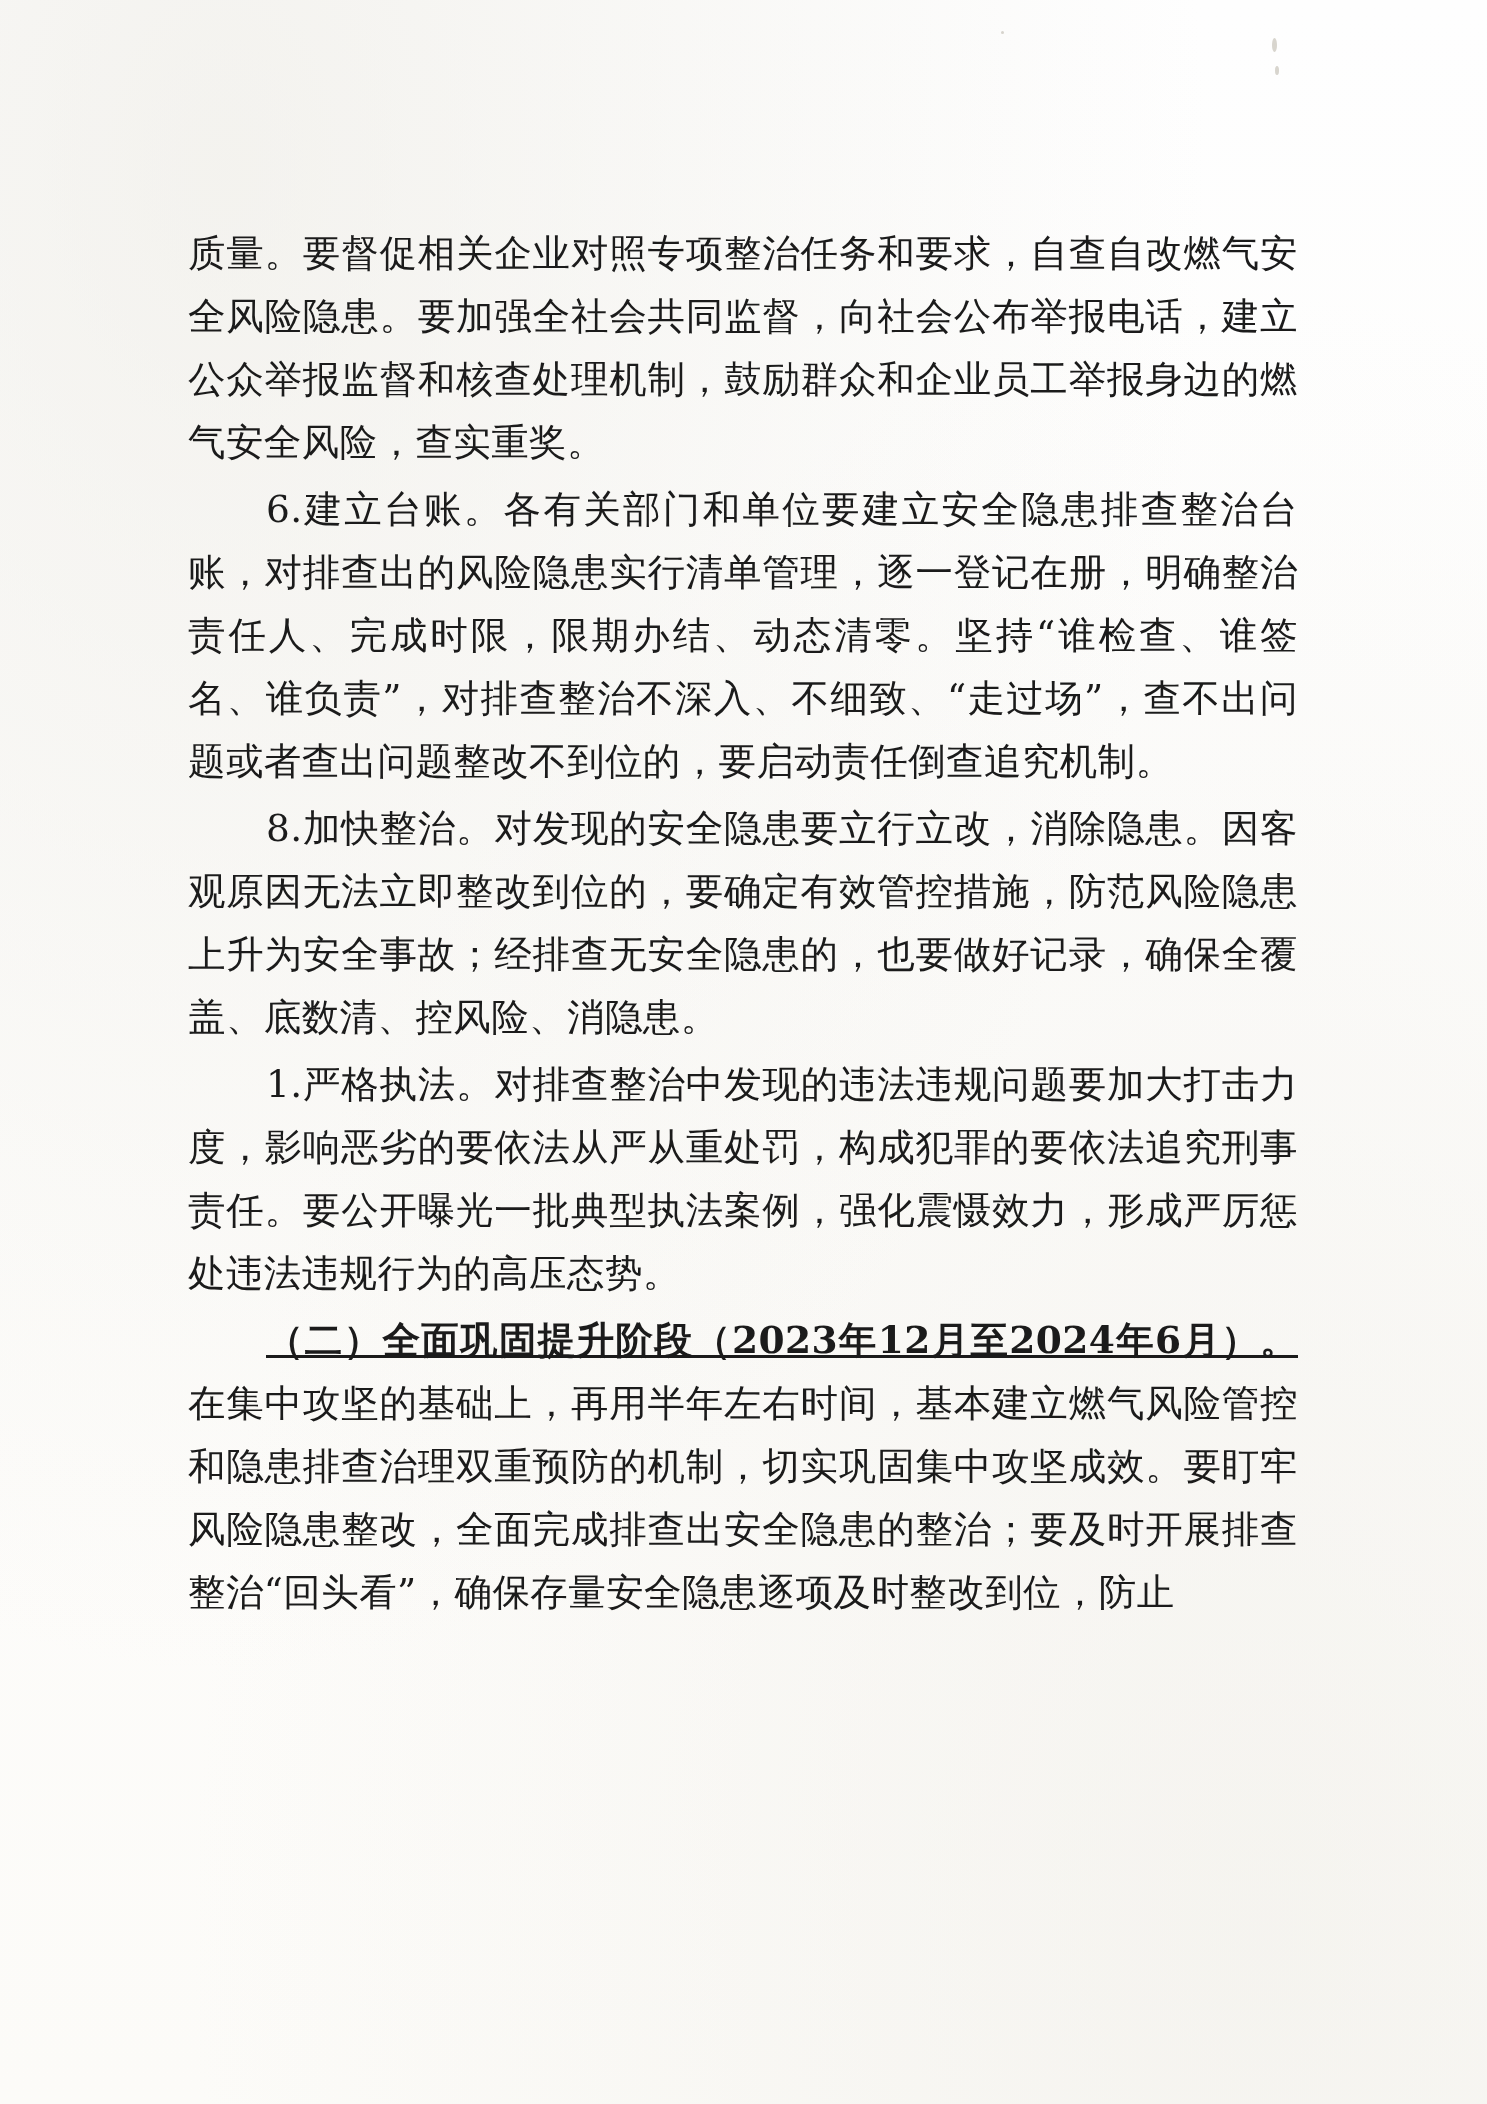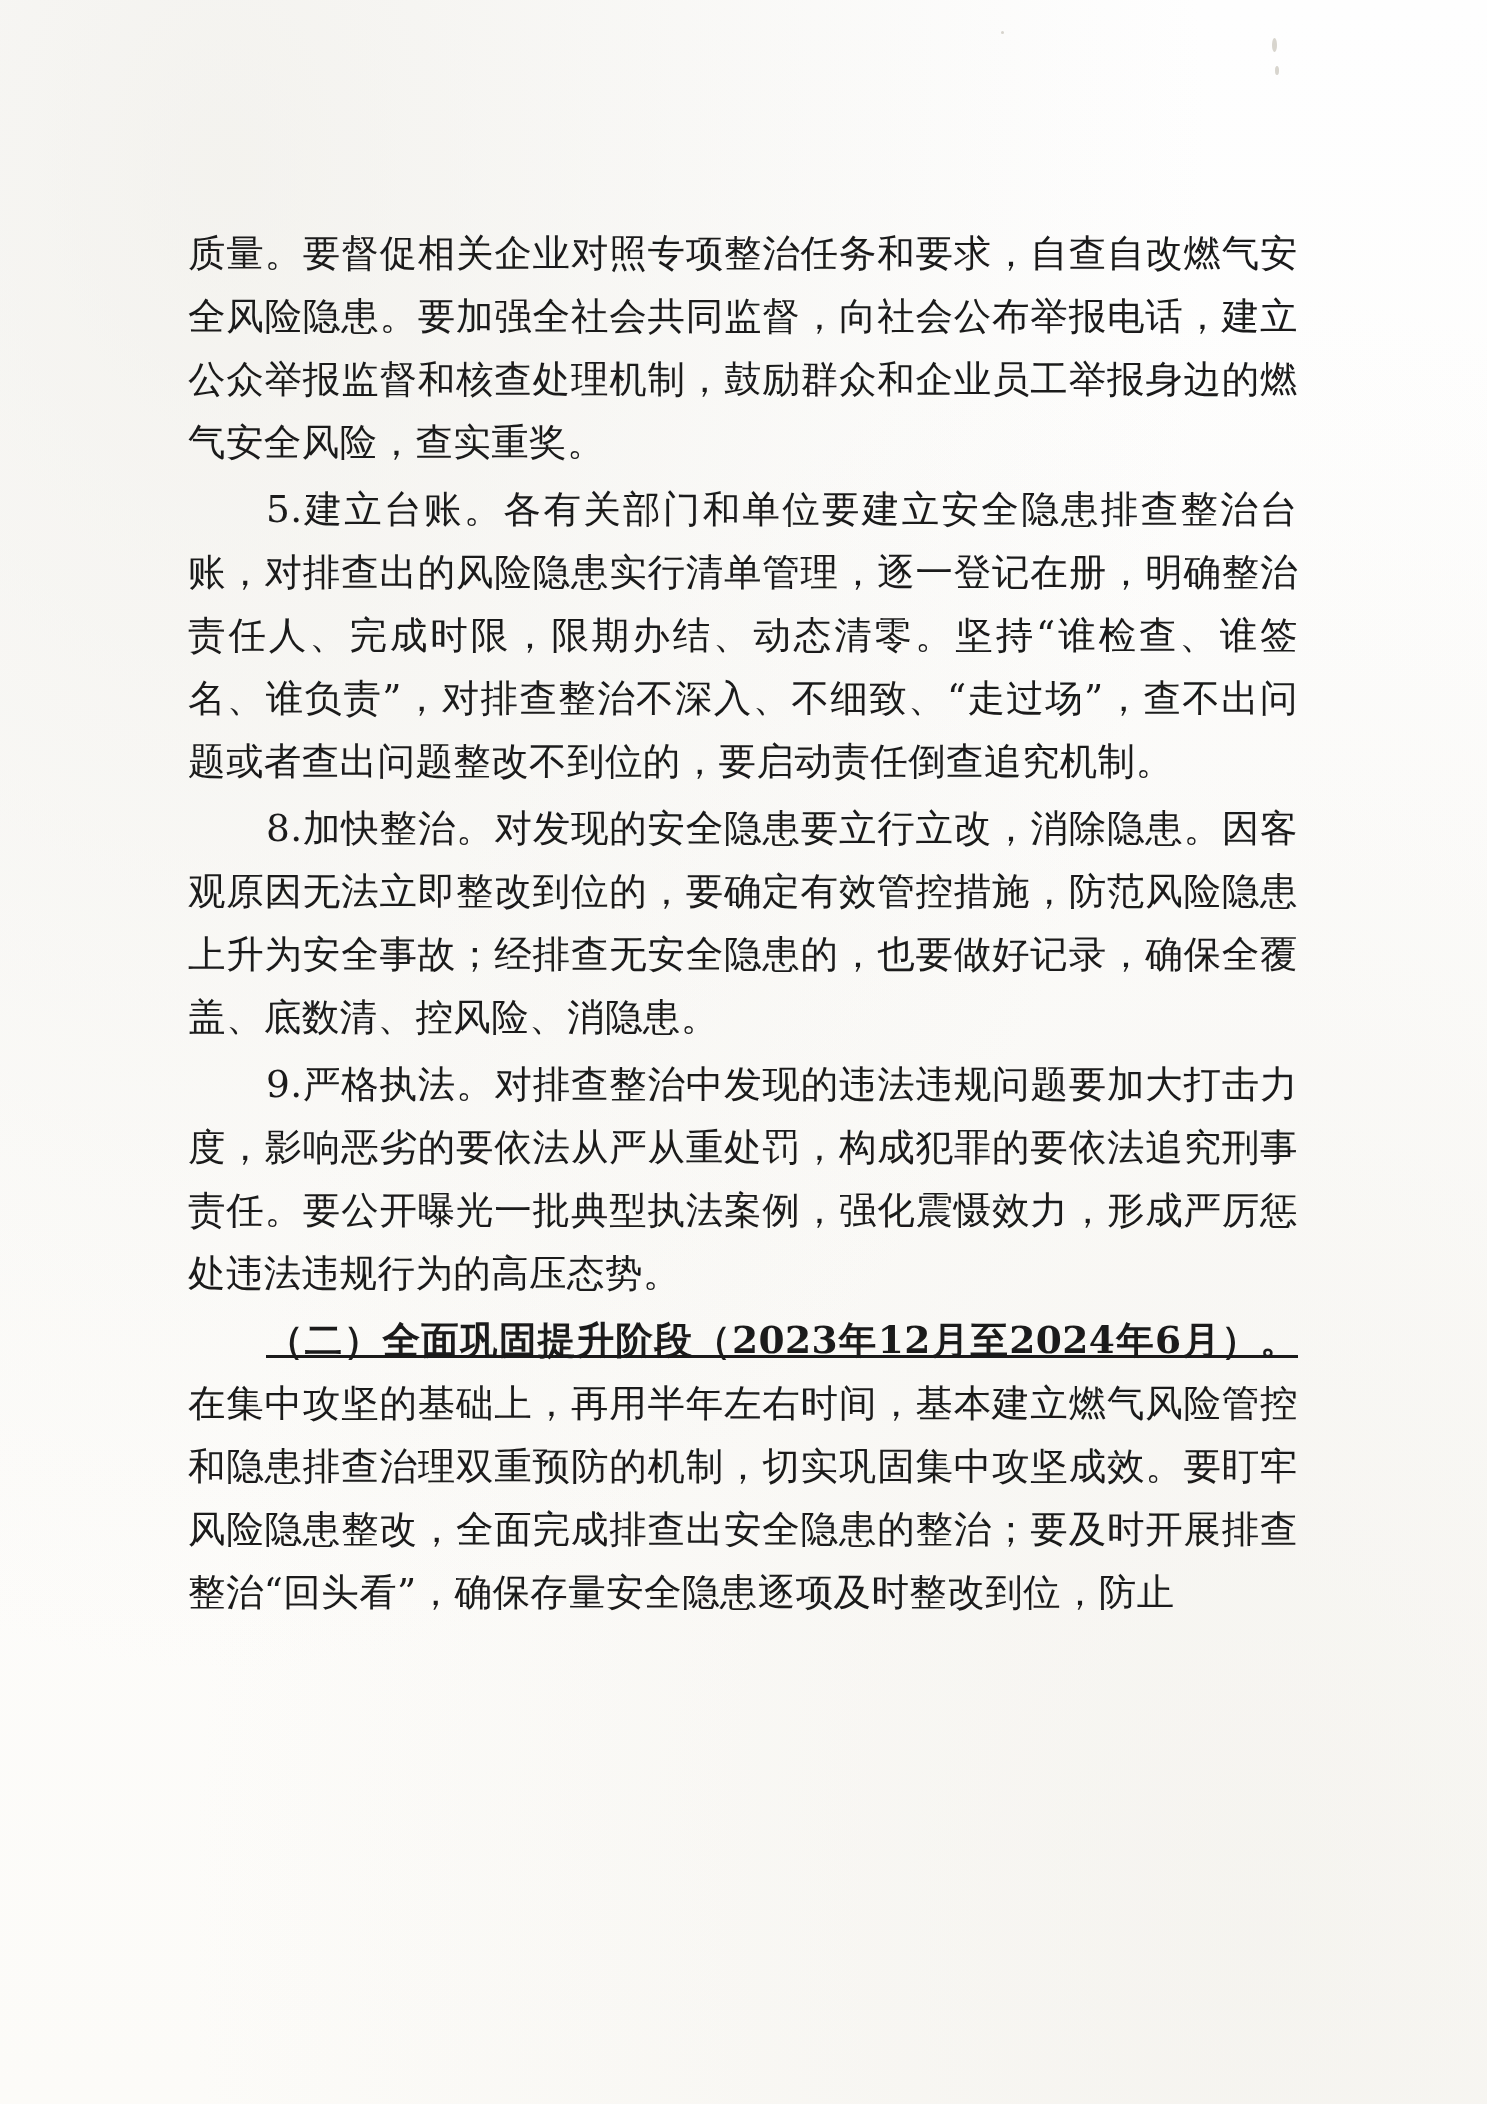--- a/index.html
+++ b/index.html
@@ -79,25 +79,25 @@
   <div class="paper-grain"></div>
 
   <div class="speck" style="left:1272px; top:38px; width:5px; height:14px;"></div>
   <div class="speck" style="left:1275px; top:66px; width:4px; height:9px;"></div>
   <div class="speck" style="left:1001px; top:31px; width:3px; height:3px;"></div>
 
   <div class="content">
 
     <p class="para">质量。要督促相关企业对照专项整治任务和要求，自查自改燃气安全风险隐患。要加强全社会共同监督，向社会公布举报电话，建立公众举报监督和核查处理机制，鼓励群众和企业员工举报身边的燃气安全风险，查实重奖。</p>
 
-    <p class="para indent">5.建立台账。各有关部门和单位要建立安全隐患排查整治台账，对排查出的风险隐患实行清单管理，逐一登记在册，明确整治责任人、完成时限，限期办结、动态清零。坚持“谁检查、谁签名、谁负责”，对排查整治不深入、不细致、“走过场”，查不出问题或者查出问题整改不到位的，要启动责任倒查追究机制。</p>
+    <p class="para indent">6.建立台账。各有关部门和单位要建立安全隐患排查整治台账，对排查出的风险隐患实行清单管理，逐一登记在册，明确整治责任人、完成时限，限期办结、动态清零。坚持“谁检查、谁签名、谁负责”，对排查整治不深入、不细致、“走过场”，查不出问题或者查出问题整改不到位的，要启动责任倒查追究机制。</p>
 
     <p class="para indent">8.加快整治。对发现的安全隐患要立行立改，消除隐患。因客观原因无法立即整改到位的，要确定有效管控措施，防范风险隐患上升为安全事故；经排查无安全隐患的，也要做好记录，确保全覆盖、底数清、控风险、消隐患。</p>
 
-    <p class="para indent">9.严格执法。对排查整治中发现的违法违规问题要加大打击力度，影响恶劣的要依法从严从重处罚，构成犯罪的要依法追究刑事责任。要公开曝光一批典型执法案例，强化震慑效力，形成严厉惩处违法违规行为的高压态势。</p>
+    <p class="para indent">1.严格执法。对排查整治中发现的违法违规问题要加大打击力度，影响恶劣的要依法从严从重处罚，构成犯罪的要依法追究刑事责任。要公开曝光一批典型执法案例，强化震慑效力，形成严厉惩处违法违规行为的高压态势。</p>
 
     <p class="para indent">
       <span class="lead-bold">（二）全面巩固提升阶段（2023年12月至2024年6月）。</span><span>在集中攻坚的基础上，再用半年左右时间，基本建立燃气风险管控和隐患排查治理双重预防的机制，切实巩固集中攻坚成效。要盯牢风险隐患整改，全面完成排查出安全隐患的整治；要及时开展排查整治“回头看”，确保存量安全隐患逐项及时整改到位，防止</span>
     </p>
 
   </div>
 
   <div class="footer">
     <span class="footer-inner">— 18 —</span>
   </div>

